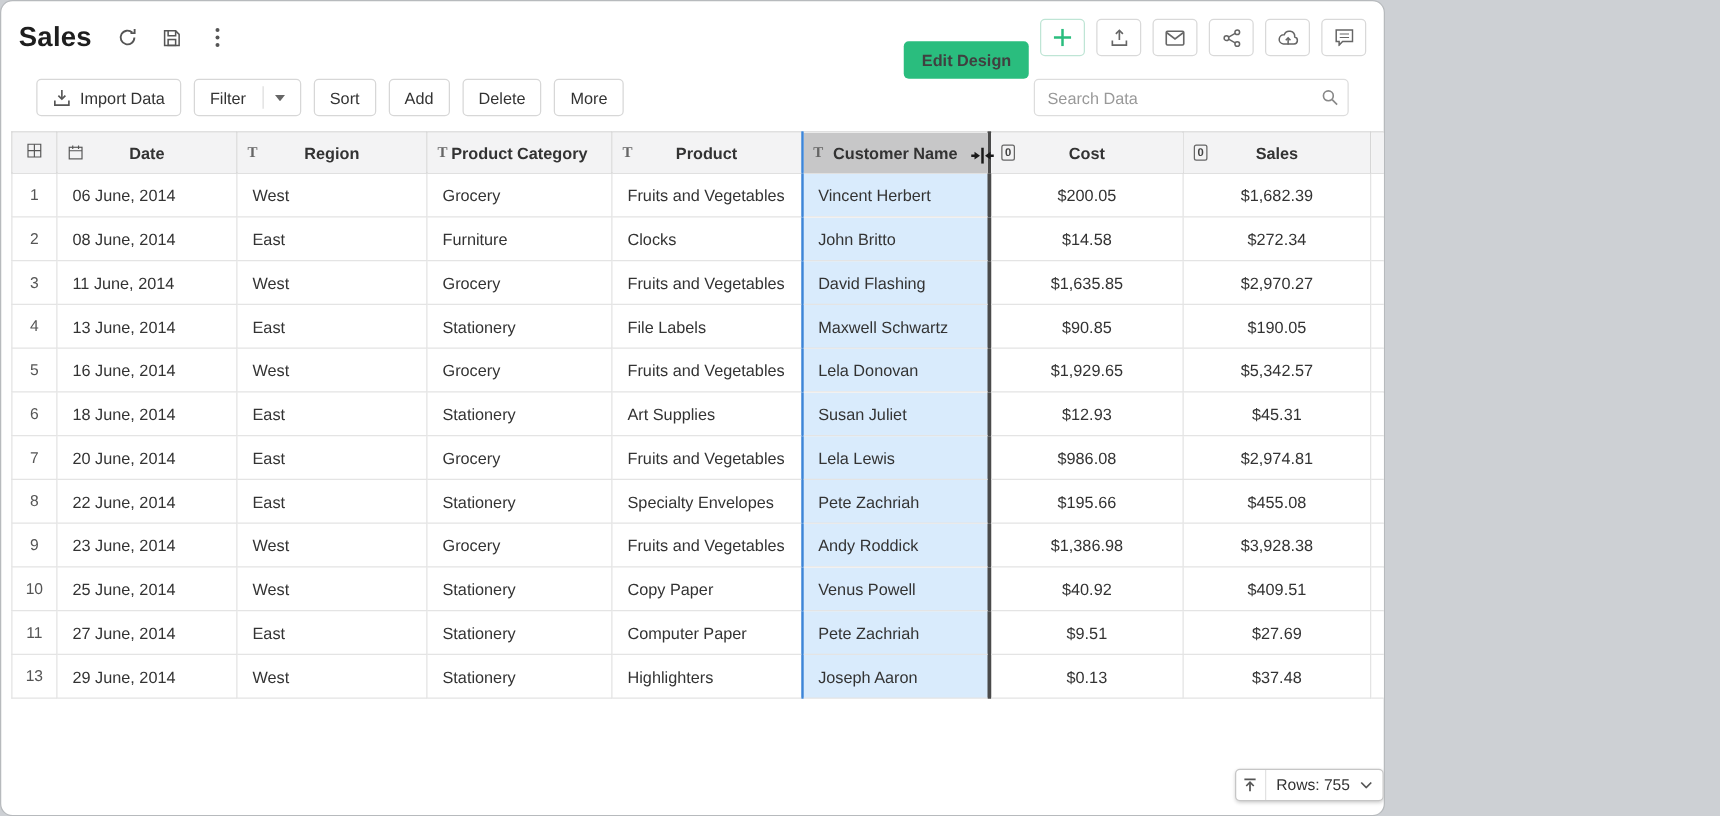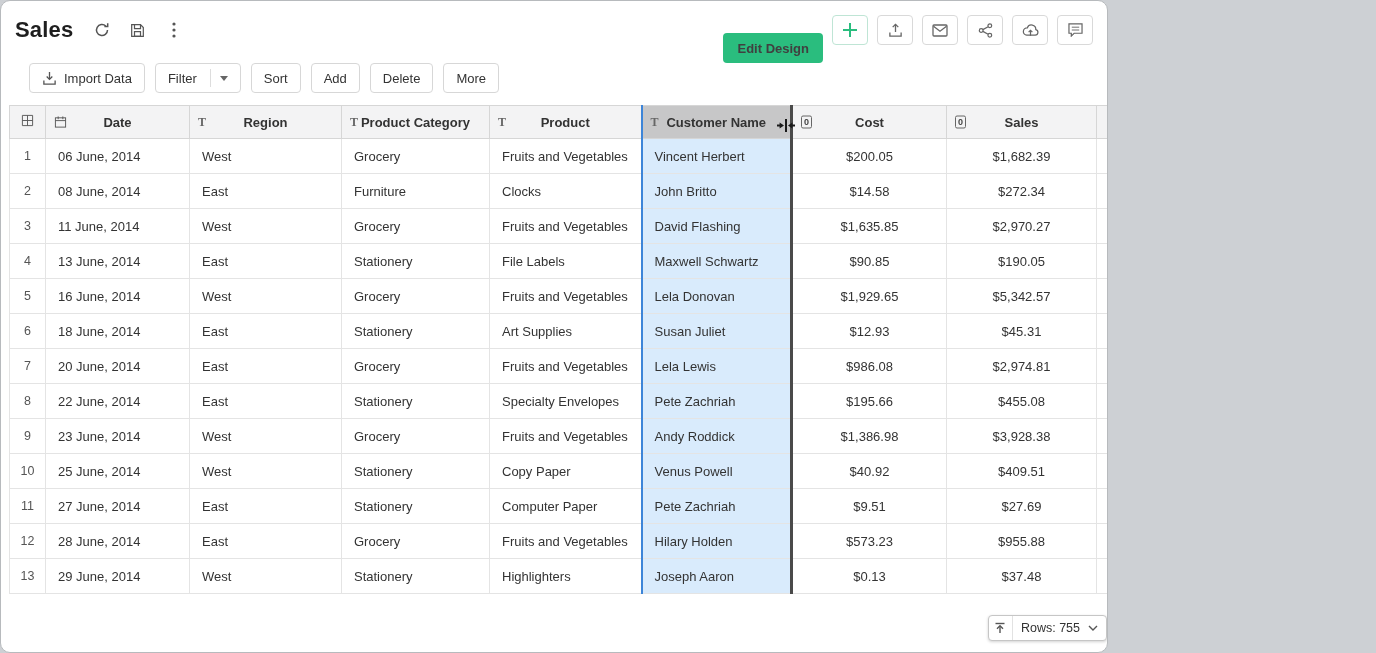--- a/index.html
+++ b/index.html
@@ -174,20 +174,29 @@
       <span class="caret">
         <svg width="8" height="5" viewBox="0 0 8 5" fill="currentColor">
             <path d="M0 0l4 5 4-5z"></path>
           </svg>
       </span>
     </button>
     <button class="tool-btn">Sort</button>
     <button class="tool-btn">Add</button>
     <button class="tool-btn">Delete</button>
     <button class="tool-btn">More</button>
+    <div class="search-wrap">
+      <input class="search-input" type="text" placeholder="Search Data" style="">
+      <span class="search-ic">
+        <svg width="14" height="14" viewBox="0 0 16 16" fill="none" stroke="currentColor" stroke-width="1.5">
+            <circle cx="6.5" cy="6.5" r="4.5"></circle>
+            <path d="M10 10l4.5 4.5"></path>
+          </svg>
+      </span>
+    </div>
   </div>
 
   <div class="grid-wrap">
     <table class="grid" id="grid">
         <colgroup>
           <col style="width:36px">
           <col style="width:144px">
           <col style="width:152px">
           <col style="width:148px">
           <col style="width:152px">
@@ -360,32 +369,20 @@
             <td>East</td>
             <td>Stationery</td>
             <td>Computer Paper</td>
             <td class="sel">Pete Zachriah</td>
             <td class="num">$9.51</td>
             <td class="num">$27.69</td>
             <td></td>
             <td></td>
           </tr>
           <tr>
-            <th class="rn">12</th>
-            <td>28 June, 2014</td>
-            <td>East</td>
-            <td>Grocery</td>
-            <td>Fruits and Vegetables</td>
-            <td class="sel">Hilary Holden</td>
-            <td class="num">$573.23</td>
-            <td class="num">$955.88</td>
-            <td></td>
-            <td></td>
-          </tr>
-          <tr>
             <th class="rn">13</th>
             <td>29 June, 2014</td>
             <td>West</td>
             <td>Stationery</td>
             <td>Highlighters</td>
             <td class="sel">Joseph Aaron</td>
             <td class="num">$0.13</td>
             <td class="num">$37.48</td>
             <td></td>
             <td></td>

